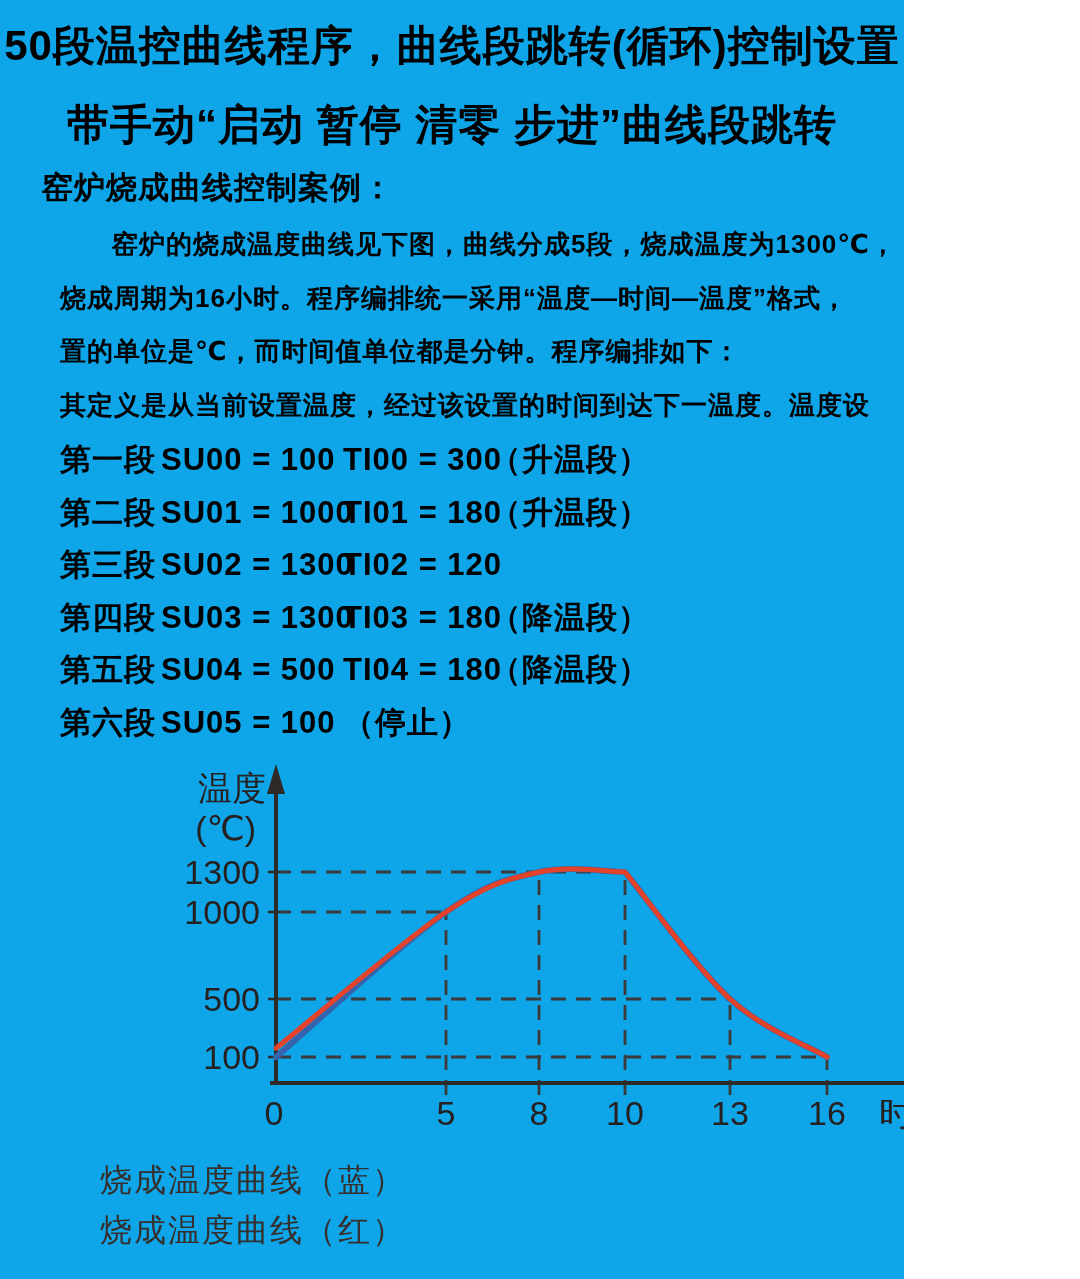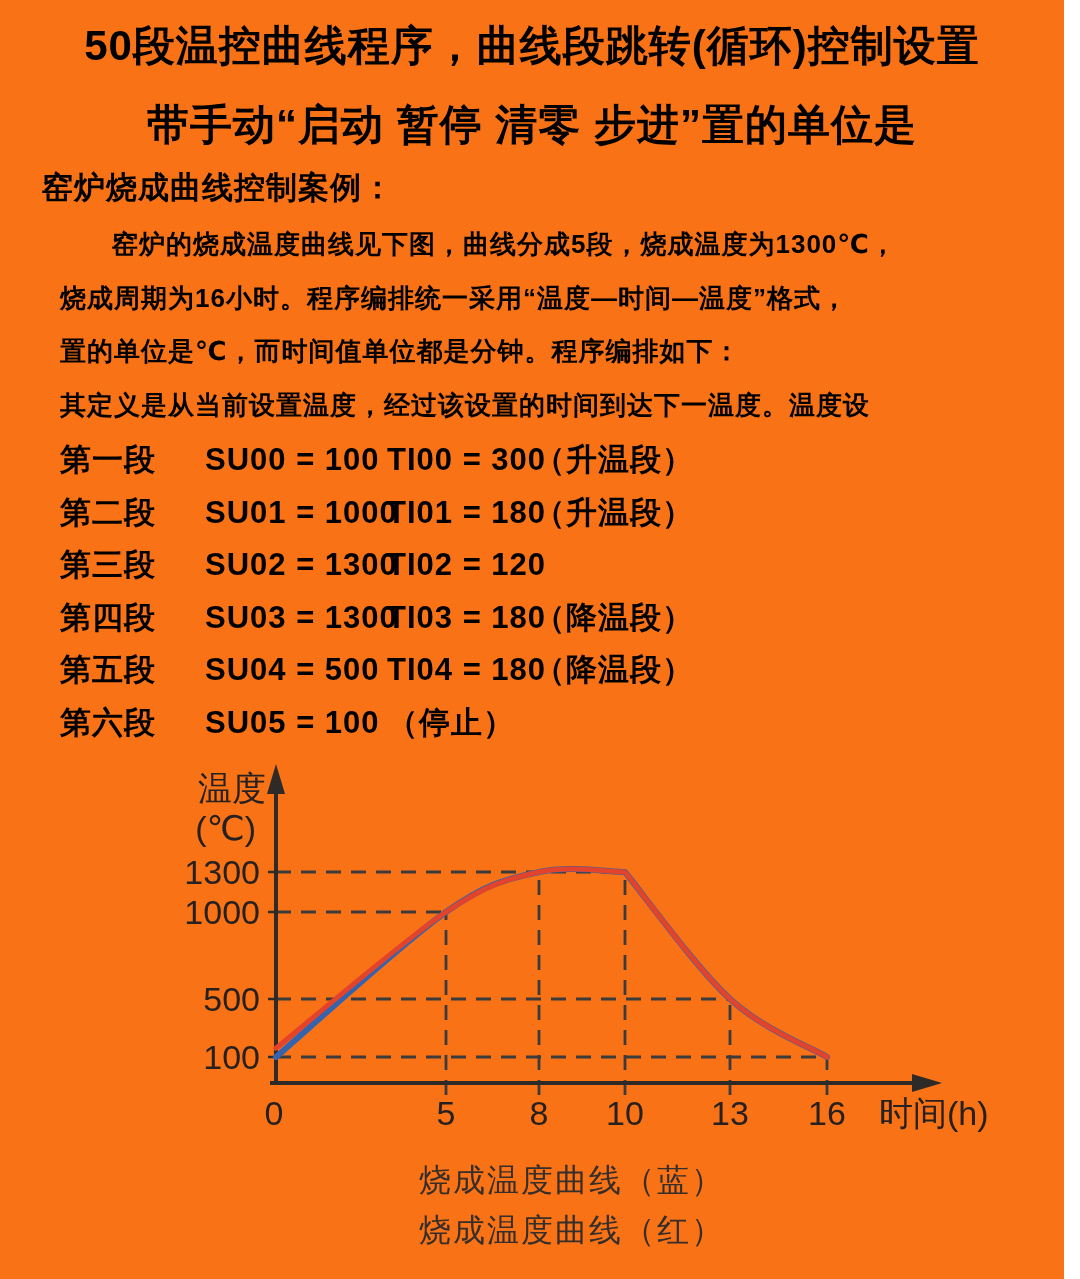--- a/index.html
+++ b/index.html
@@ -1,20 +1,20 @@
 <!DOCTYPE html>
 <html><head>
 <meta charset="utf-8">
 <style>
   html,body{margin:0;padding:0;}
   body{background:#ffffff;}
   .page{
     position:relative;
-    width:1064px;height:1279px;
-    background:#f97316;
+    width:904px;height:1279px;
+    background:#0ea5e9;
     font-family:"Liberation Sans","DejaVu Sans",sans-serif;
     color:#000;
     overflow:hidden;
   }
   .title-block{
     position:absolute;top:6px;left:0;right:0;
     text-align:center;
     font-size:42px;font-weight:bold;line-height:79px;
     color:#000;
     letter-spacing:1px;
@@ -31,46 +31,45 @@
   }
   .para-line{white-space:nowrap;}
   .para-line.indent{text-indent:2em;}
   .program{
     position:absolute;top:434px;left:60px;right:40px;
     font-size:31px;font-weight:bold;line-height:52.6px;
     letter-spacing:1px;
   }
   .prog-row{display:flex;white-space:nowrap;}
   .c-seg{width:101px;flex:0 0 auto;}
-  .c-su{width:182px;flex:0 0 auto;margin-left:44px;}
+  .c-su{width:182px;flex:0 0 auto;}
   .c-ti{width:147px;flex:0 0 auto;}
   .c-note{flex:0 0 auto;}
   .chart-wrap{
     position:absolute;top:750px;left:4px;
     width:1080px;height:400px;
   }
   .chart-label{
     font-family:"Liberation Sans","DejaVu Sans",sans-serif;
     font-size:34px;font-weight:400;fill:#262020;
   }
   .legend{
-    position:absolute;top:1155px;left:112px;width:920px;
-    text-align:center;
+    position:absolute;top:1155px;left:100px;width:920px;
     font-size:32px;font-weight:400;line-height:50px;
     color:#362e2b;letter-spacing:2px;
   }
 </style>
 </head>
 <body>
 
 <div class="page">
 
   <div class="title-block">
     <div>50段温控曲线程序，曲线段跳转(循环)控制设置</div>
-    <div>带手动“启动 暂停 清零 步进”置的单位是</div>
+    <div>带手动“启动 暂停 清零 步进”曲线段跳转</div>
   </div>
 
   <div class="heading">窑炉烧成曲线控制案例：</div>
 
   <div class="paragraph">
     <div class="para-line indent">窑炉的烧成温度曲线见下图，曲线分成5段，烧成温度为1300℃，</div>
     <div class="para-line">烧成周期为16小时。程序编排统一采用“温度—时间—温度”格式，</div>
     <div class="para-line">置的单位是℃，而时间值单位都是分钟。程序编排如下：</div>
     <div class="para-line">其定义是从当前设置温度，经过该设置的时间到达下一温度。温度设</div>
   </div>

